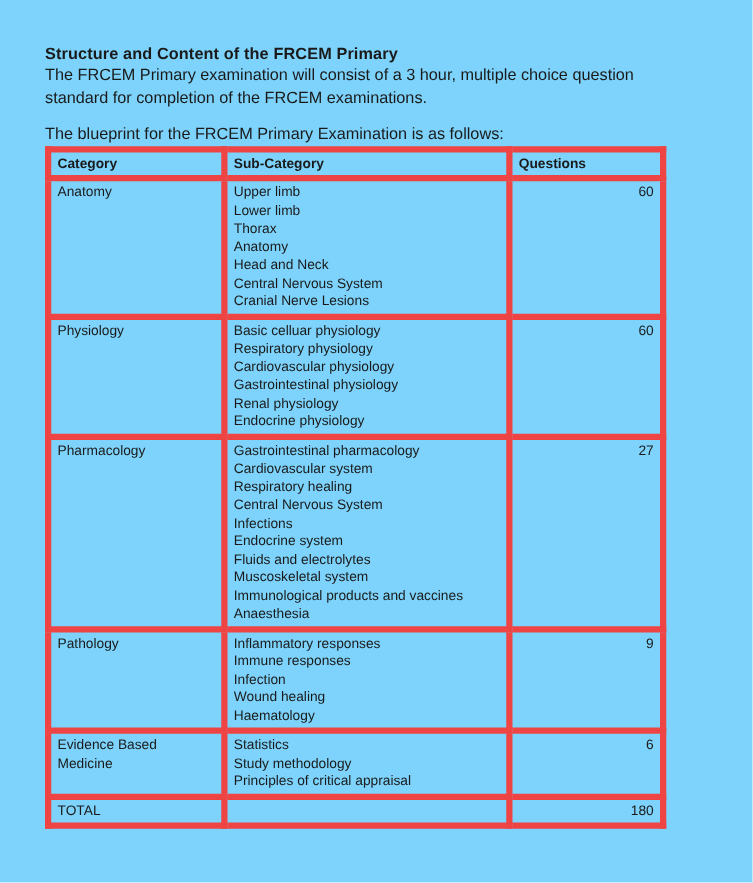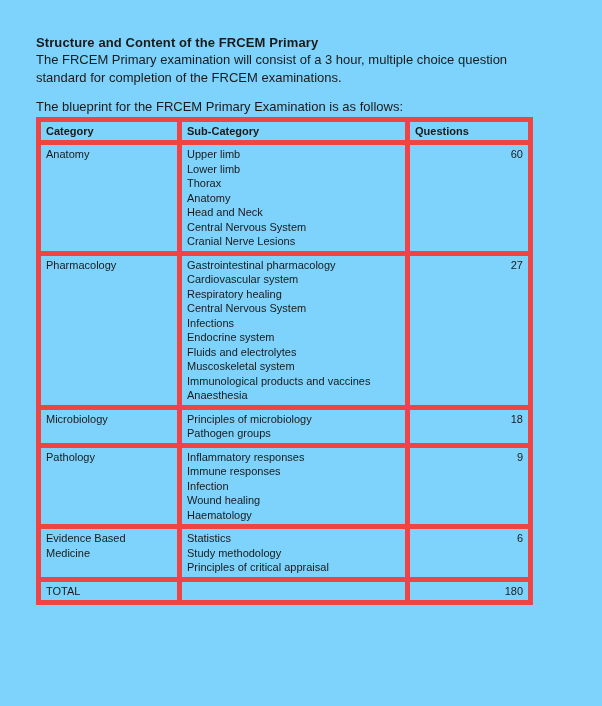--- a/index.html
+++ b/index.html
@@ -117,42 +117,46 @@
               <div class="sub-line">Lower limb</div>
               <div class="sub-line">Thorax</div>
               <div class="sub-line">Anatomy</div>
               <div class="sub-line">Head and Neck</div>
               <div class="sub-line">Central Nervous System</div>
               <div class="sub-line">Cranial Nerve Lesions</div>
             </td>
             <td class="q-cell">60</td>
           </tr>
           <tr>
+            <td class="cat-cell">Physiology</td>
+            <td class="sub-cell">
+              <div class="sub-line">Basic celluar physiology</div>
+              <div class="sub-line">Respiratory physiology</div>
+              <div class="sub-line">Cardiovascular physiology</div>
+              <div class="sub-line">Gastrointestinal physiology</div>
+              <div class="sub-line">Renal physiology</div>
+              <div class="sub-line">Endocrine physiology</div>
+            </td>
+            <td class="q-cell">60</td>
+          </tr>
+          <tr>
             <td class="cat-cell">Pharmacology</td>
             <td class="sub-cell">
               <div class="sub-line">Gastrointestinal pharmacology</div>
               <div class="sub-line">Cardiovascular system</div>
               <div class="sub-line">Respiratory healing</div>
               <div class="sub-line">Central Nervous System</div>
               <div class="sub-line">Infections</div>
               <div class="sub-line">Endocrine system</div>
               <div class="sub-line">Fluids and electrolytes</div>
               <div class="sub-line">Muscoskeletal system</div>
               <div class="sub-line">Immunological products and vaccines</div>
               <div class="sub-line">Anaesthesia</div>
             </td>
             <td class="q-cell">27</td>
-          </tr>
-          <tr>
-            <td class="cat-cell">Microbiology</td>
-            <td class="sub-cell">
-              <div class="sub-line">Principles of microbiology</div>
-              <div class="sub-line">Pathogen groups</div>
-            </td>
-            <td class="q-cell">18</td>
           </tr>
           <tr>
             <td class="cat-cell">Pathology</td>
             <td class="sub-cell">
               <div class="sub-line">Inflammatory responses</div>
               <div class="sub-line">Immune responses</div>
               <div class="sub-line">Infection</div>
               <div class="sub-line">Wound healing</div>
               <div class="sub-line">Haematology</div>
             </td>

